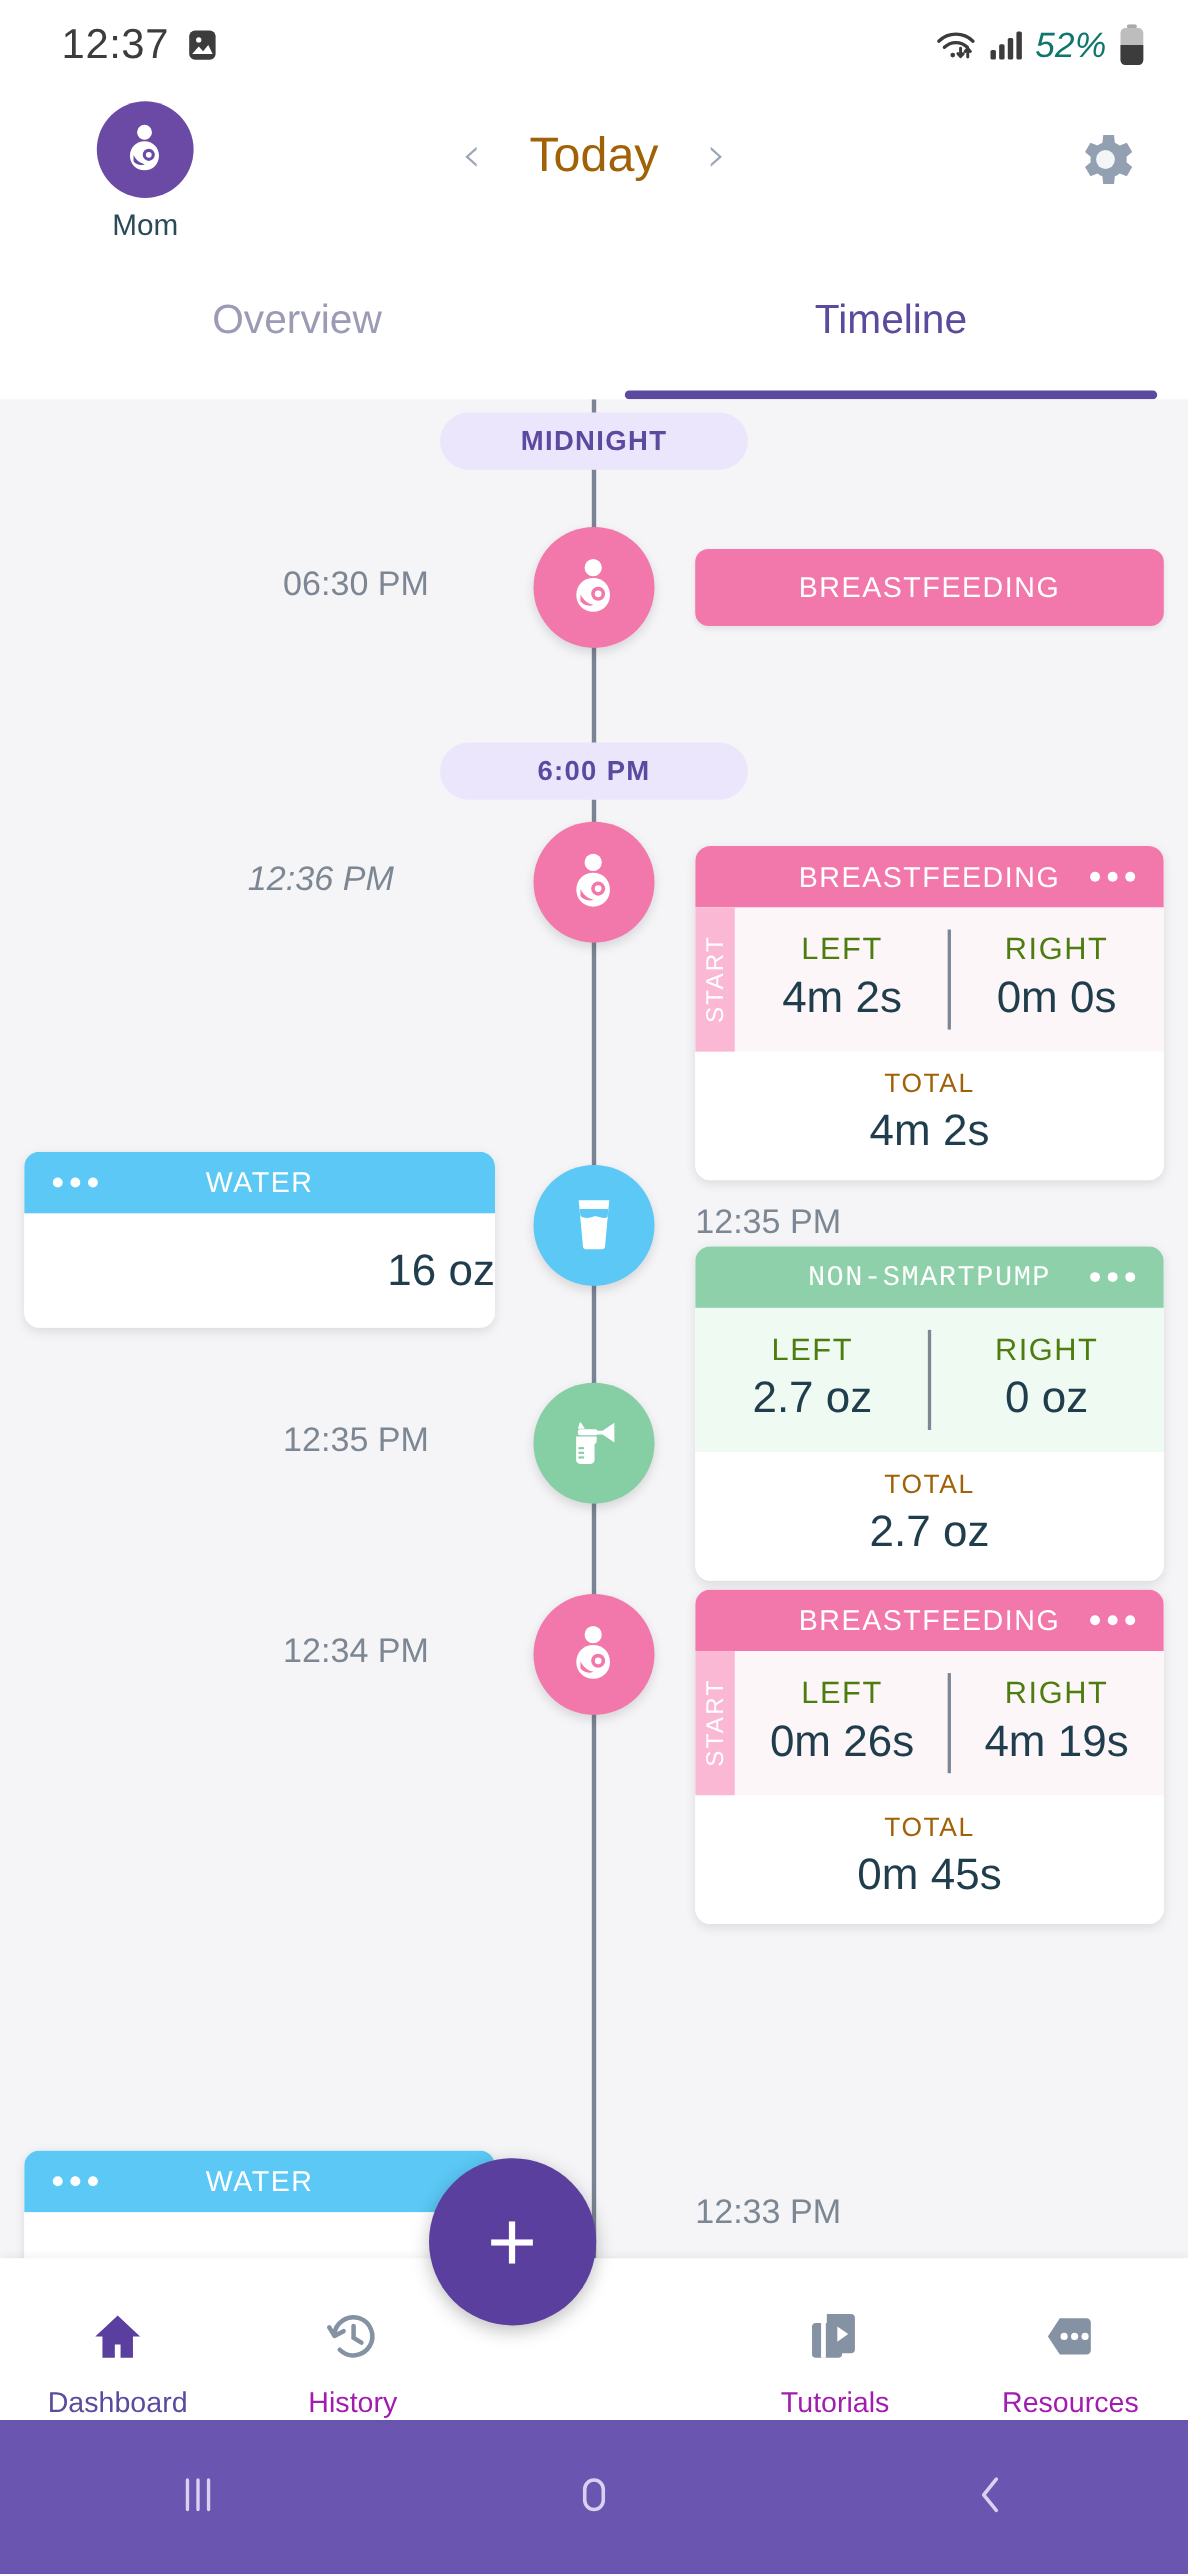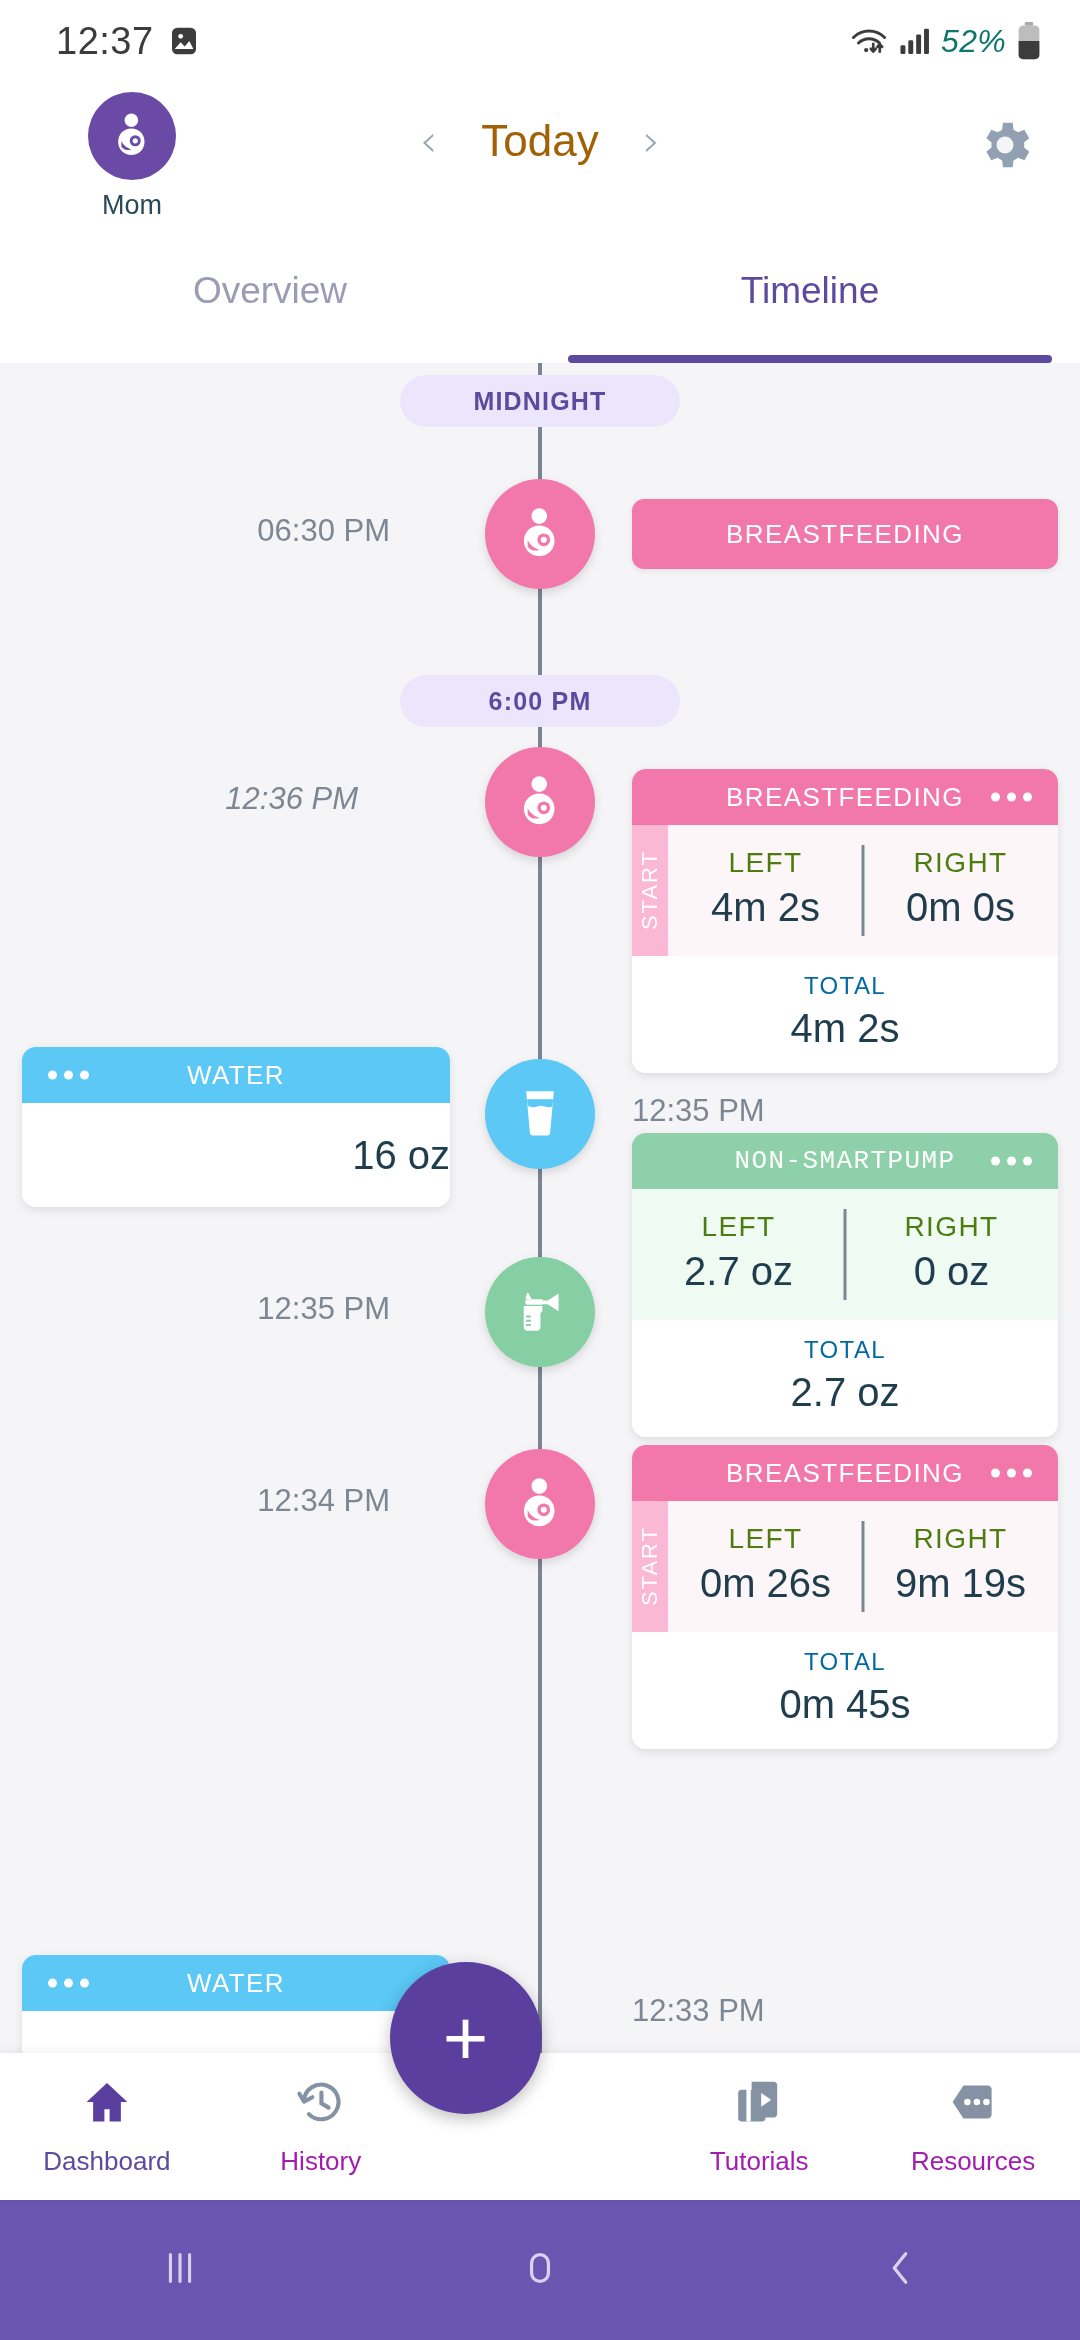--- a/index.html
+++ b/index.html
@@ -140,21 +140,21 @@
     content: ""; position: absolute; left: 50%; top: 20px; bottom: 20px;
     width: 3px; background: #7d8794; transform: translateX(-50%);
   }
   .lr-cell { flex: 1; display: flex; flex-direction: column; align-items: center; }
   .lr-cell .lbl { font-size: 28px; color: #4d7c0f; letter-spacing: 1.4px; text-align: center; }
   .lr-cell .val { font-size: 40px; color: #1f3d4c; margin-top: 6px; }
   .total {
     background: #fff; padding: 16px 0 22px;
     display: flex; flex-direction: column; align-items: center;
   }
-  .total .lbl { font-size: 24px; color: #0369a1; letter-spacing: 1.4px; }
+  .total .lbl { font-size: 24px; color: #a16207; letter-spacing: 1.4px; }
   .total .val { font-size: 40px; color: #1f3d4c; margin-top: 6px; }
 
   .simple-body {
     background: #fff; height: 104px;
     display: flex; align-items: center; justify-content: flex-end;
   }
   .simple-body .val { font-size: 40px; color: #1f3d4c; }
 
   
   .fab {
@@ -167,21 +167,21 @@
   .fab .plus { color: #fff; font-size: 78px; line-height: 1; font-weight: 300; }
 
   
   .bottomnav {
     position: absolute; left: 0; top: 2053px; width: 1080px; height: 147px;
     background: #ffffff; display: flex; z-index: 10;
     box-shadow: 0 -2px 8px rgba(0,0,0,.06);
   }
   .bn-item {
     flex: 1; display: flex; flex-direction: column;
-    align-items: center; justify-content: center; gap: 14px;
+    align-items: center; justify-content: flex-end; gap: 14px;
   }
   .bn-item.spacer { flex: 1.05; }
   .bn-item .lbl { font-size: 26px; color: #a21caf; }
   .bn-item.active .lbl { color: #5b4a9e; }
 
   
   .androidnav {
     position: absolute; left: 0; top: 2200px; width: 1080px; height: 140px;
     background: #6a55b0; display: flex; align-items: center;
   }
@@ -433,21 +433,21 @@
         <div class="start-tab" style="background:#fbb8d4;">
           <span>START</span>
         </div>
         <div class="lr">
           <div class="lr-cell">
             <span class="lbl">LEFT</span>
             <span class="val">0m 26s</span>
           </div>
           <div class="lr-cell">
             <span class="lbl">RIGHT</span>
-            <span class="val">9m 19s</span>
+            <span class="val">4m 19s</span>
           </div>
         </div>
       </div>
       <div class="total">
         <span class="lbl">TOTAL</span>
         <span class="val">0m 45s</span>
       </div>
     </div>
 
     <span class="ts" style="top:1630px; left:632px;">12:33 PM</span>

